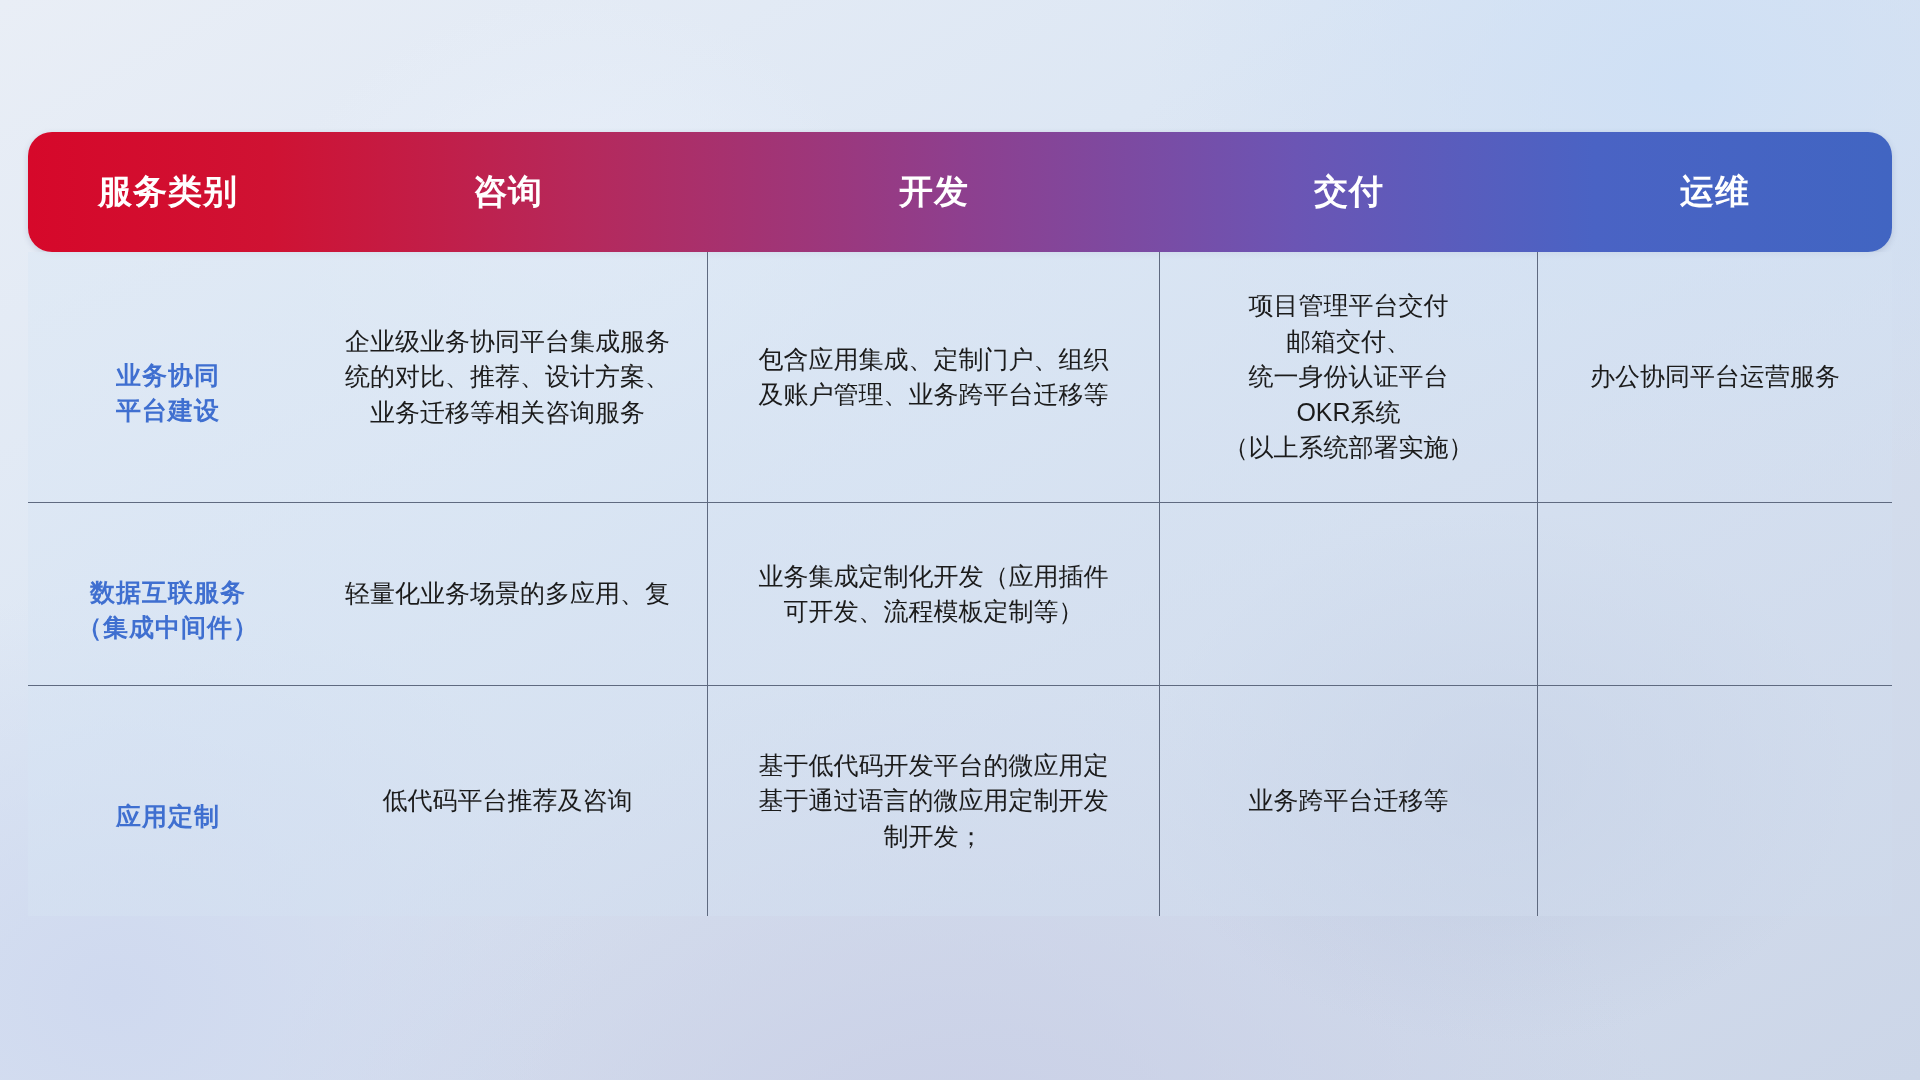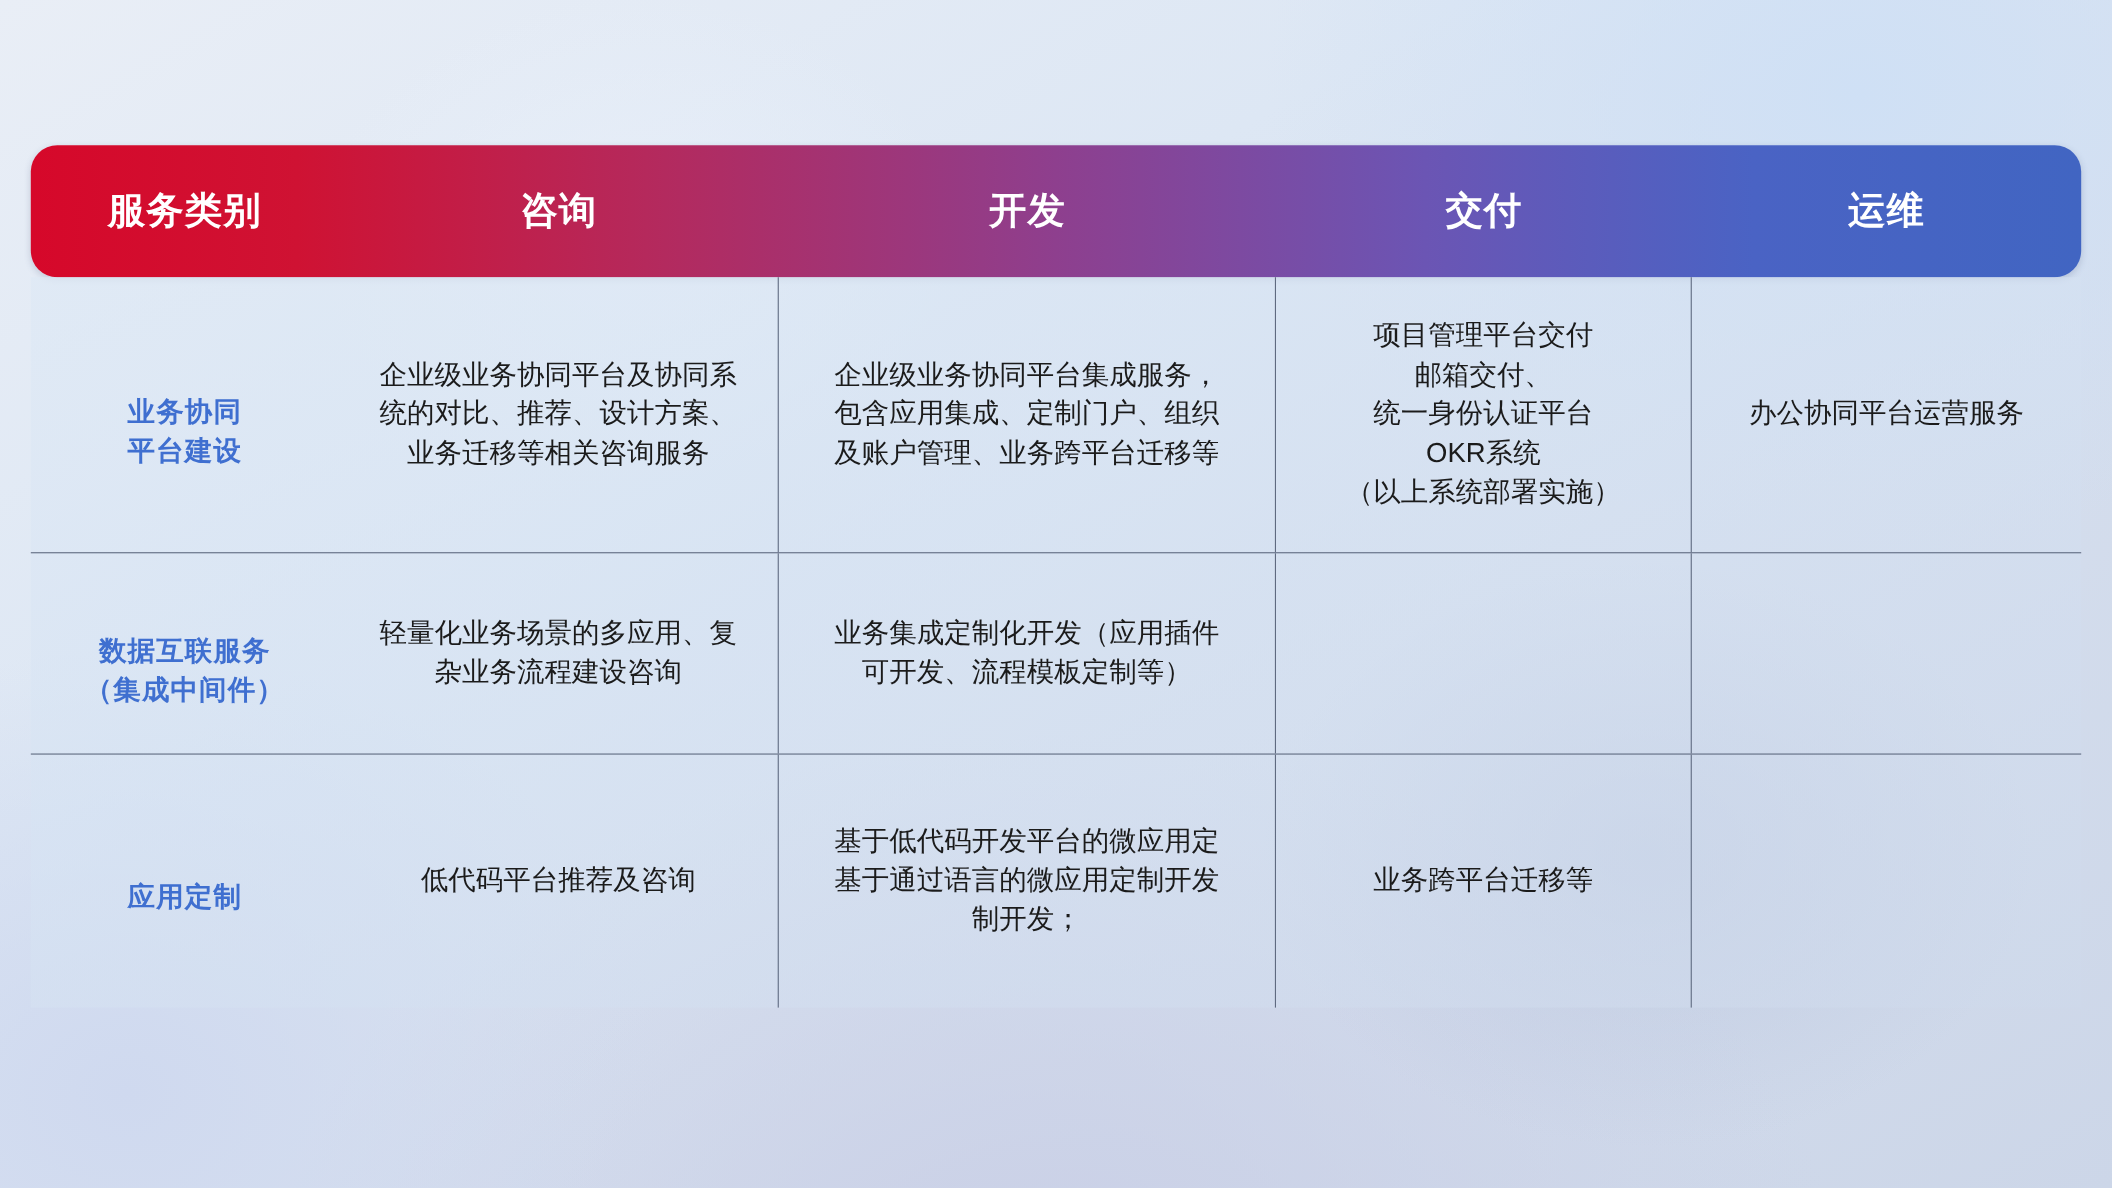--- a/index.html
+++ b/index.html
@@ -126,28 +126,27 @@
 
     <div class="tr r0">
       <div class="td c0 cat">
         <div class="lines">
           <div>业务协同</div>
           <div>平台建设</div>
         </div>
       </div>
       <div class="td c1">
         <div class="lines">
-          <div>企业级业务协同平台及协同系</div>
+          <div>企业级业务协同平台集成服务</div>
           <div>统的对比、推荐、设计方案、</div>
           <div>业务迁移等相关咨询服务</div>
         </div>
       </div>
       <div class="td c2">
         <div class="lines">
-          <div>企业级业务协同平台集成服务，</div>
           <div>包含应用集成、定制门户、组织</div>
           <div>及账户管理、业务跨平台迁移等</div>
         </div>
       </div>
       <div class="td c3">
         <div class="lines">
           <div>项目管理平台交付</div>
           <div>邮箱交付、</div>
           <div>统一身份认证平台</div>
           <div>OKR系统</div>
@@ -164,21 +163,20 @@
     <div class="tr r1">
       <div class="td c0 cat">
         <div class="lines">
           <div>数据互联服务</div>
           <div>（集成中间件）</div>
         </div>
       </div>
       <div class="td c1">
         <div class="lines">
           <div>轻量化业务场景的多应用、复</div>
-          <div>杂业务流程建设咨询</div>
         </div>
       </div>
       <div class="td c2">
         <div class="lines">
           <div>业务集成定制化开发（应用插件</div>
           <div>可开发、流程模板定制等）</div>
         </div>
       </div>
       <div class="td c3">
         <div class="lines">

